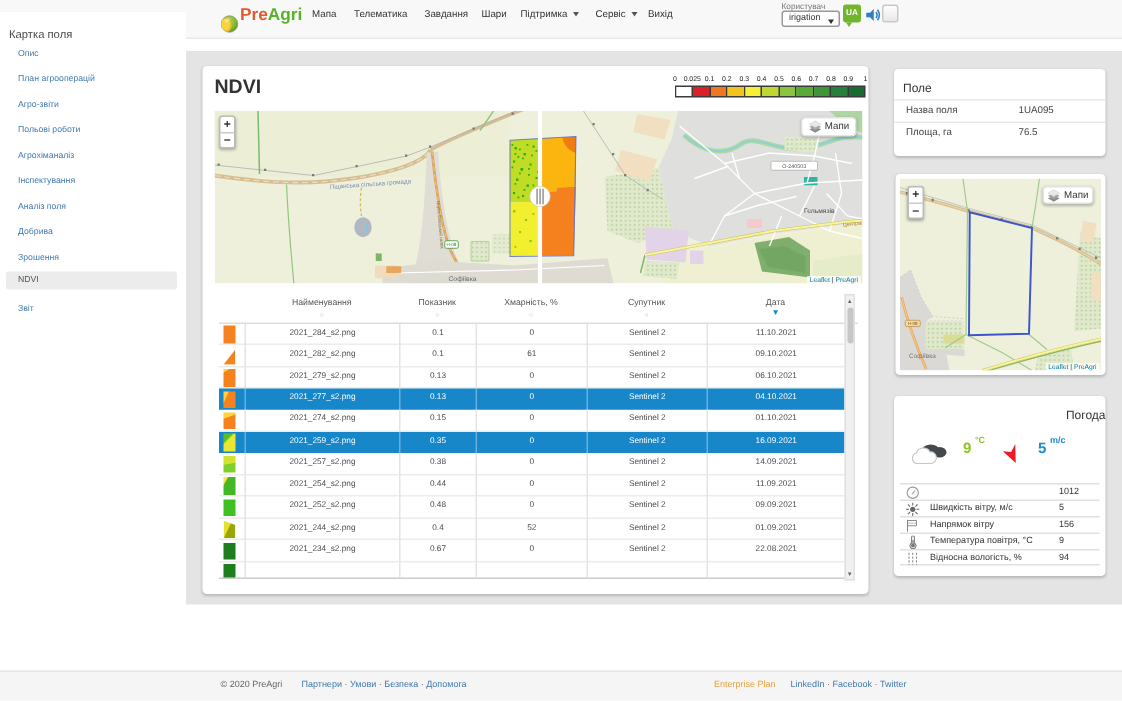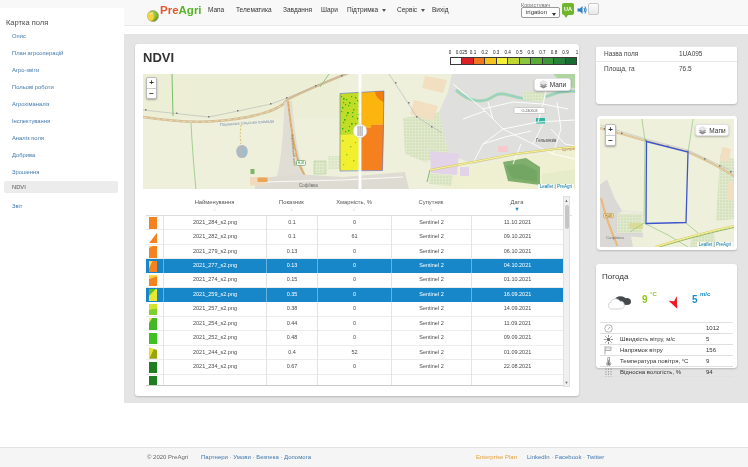--- a/index.html
+++ b/index.html
@@ -86,21 +86,21 @@
 
 
 .rcard { position:absolute; left:596px; width:141px; background:#fff; border-radius:3px;
   box-shadow:0 1px 2px rgba(0,0,0,0.2); }
 .rtitle { font-size:8px; color:#333; padding:8px 0 3px 6px; }
 #polecard { top:46px; height:58px; }
 #polecard .prow { position:relative; height:14.5px; line-height:14.5px; border-top:1px solid #e8e8e8;
   font-size:6.5px; color:#444; }
 #polecard .prow span { position:absolute; left:8px; }
 #polecard .prow b { position:absolute; left:83px; font-weight:normal; }
-#wcard { top:264px; height:104px; }
+#wcard { top:264px; height:120px;text-align:right; }
 #wsummary { position:relative; height:34px; }
 #wtbl { position:absolute; left:4px; right:4px; top:58px; font-size:6px; color:#333; }
 .wrow { position:relative; height:11px; line-height:11px; border-top:1px solid #e0e0e0; }
 .wrow .wic { position:absolute; left:4px; top:1px; }
 .wrow .wlbl { position:absolute; left:20px; }
 .wrow .wval { position:absolute; left:106px; }
 .wrow:last-child { border-bottom:1px solid #e0e0e0; }
 
 
 #footer { position:absolute; left:0; top:447px; width:748px; height:20px; background:#f5f5f5;
@@ -498,20 +498,21 @@
       </div>
       <div id="scrollbar">
         <div class="sa" style="top:0;">▲</div>
         <div class="sthumb"></div>
         <div class="sa" style="bottom:0;">▼</div>
       </div>
     </div>
   </div>
 
   <div class="rcard" id="polecard">
+    <div class="rtitle">Поле</div>
     <div class="prow">
         <span>Назва поля</span>
         <b>1UA095</b>
       </div>
     <div class="prow">
         <span>Площа, га</span>
         <b>76.5</b>
       </div>
   </div>
 

